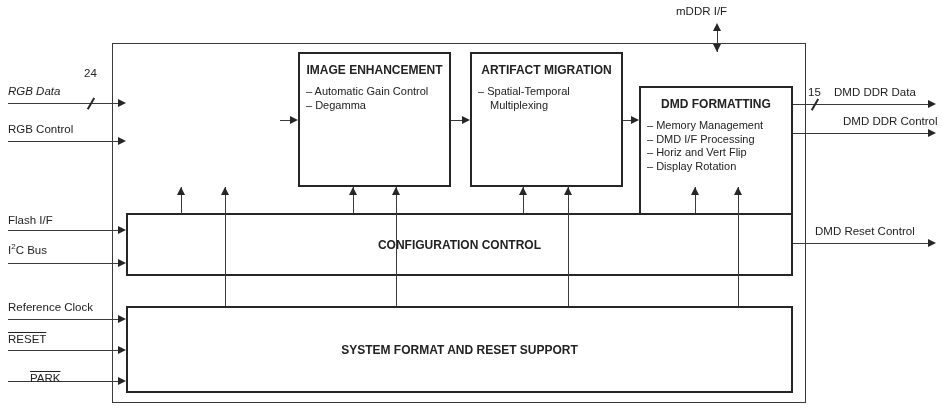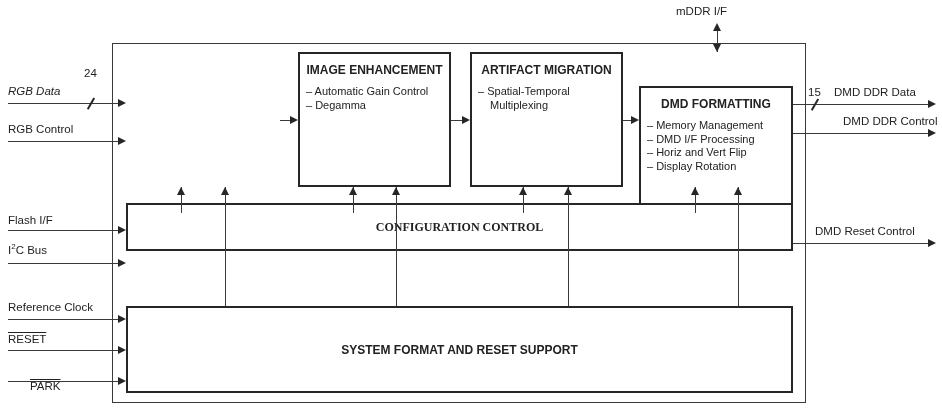--- a/index.html
+++ b/index.html
@@ -89,21 +89,21 @@
   <div class="block" style="left:639px; top:52px; width:154px; height:135px;margin-top:34px;">
     <div class="title">DMD FORMATTING</div>
     <div class="bullets">
       <div>– Memory Management</div>
       <div>– DMD I/F Processing</div>
       <div>– Horiz and Vert Flip</div>
       <div>– Display Rotation</div>
     </div>
   </div>
 
-  <div class="block wide" style="left:126px; top:203px; width:667px; height:48px;font-family:Liberation Serif, serif;">
+  <div class="block wide" style="left:126px; top:213px; width:667px; height:63px;">
     <span>CONFIGURATION CONTROL</span>
   </div>
 
   <div class="block wide" style="left:126px; top:306px; width:667px; height:87px;">
     <span>SYSTEM FORMAT AND RESET SUPPORT</span>
   </div>
 
   <div class="hw" style="left:8px; top:103px; width:112px;"></div>
   <div class="ar ar-r" style="left:118px; top:99px;"></div>
   <div class="hw" style="left:8px; top:141px; width:112px;"></div>
@@ -121,21 +121,21 @@
 
   <div class="slash" style="left:90px; top:97px;"></div>
   <div class="lbl" style="left:84px; top:67px;text-align:center;">24</div>
 
   <div class="lbl" style="left:8px; top:85px;font-style:italic;">RGB Data</div>
   <div class="lbl" style="left:8px; top:123px;">RGB Control</div>
   <div class="lbl" style="left:8px; top:214px;">Flash I/F</div>
   <div class="lbl" style="left:8px; top:244px;"><span>I</span><sup>2</sup><span>C Bus</span></div>
   <div class="lbl" style="left:8px; top:301px;">Reference Clock</div>
   <div class="lbl ov" style="left:8px; top:333px;">RESET</div>
-  <div class="lbl ov" style="left:8px; top:380px;padding-left:22px;">PARK</div>
+  <div class="lbl ov" style="left:8px; top:372px;padding-left:22px;">PARK</div>
 
   <div class="hw" style="left:280px; top:120px; width:12px;"></div>
   <div class="ar ar-r" style="left:290px; top:116px;"></div>
   <div class="hw" style="left:451px; top:120px; width:13px;"></div>
   <div class="ar ar-r" style="left:462px; top:116px;"></div>
   <div class="hw" style="left:623px; top:120px; width:11px;"></div>
   <div class="ar ar-r" style="left:631px; top:116px;"></div>
 
   <div class="vw" style="left:181px; top:187px; height:26px;"></div>
   <div class="ar ar-u" style="left:177px; top:187px;"></div>

